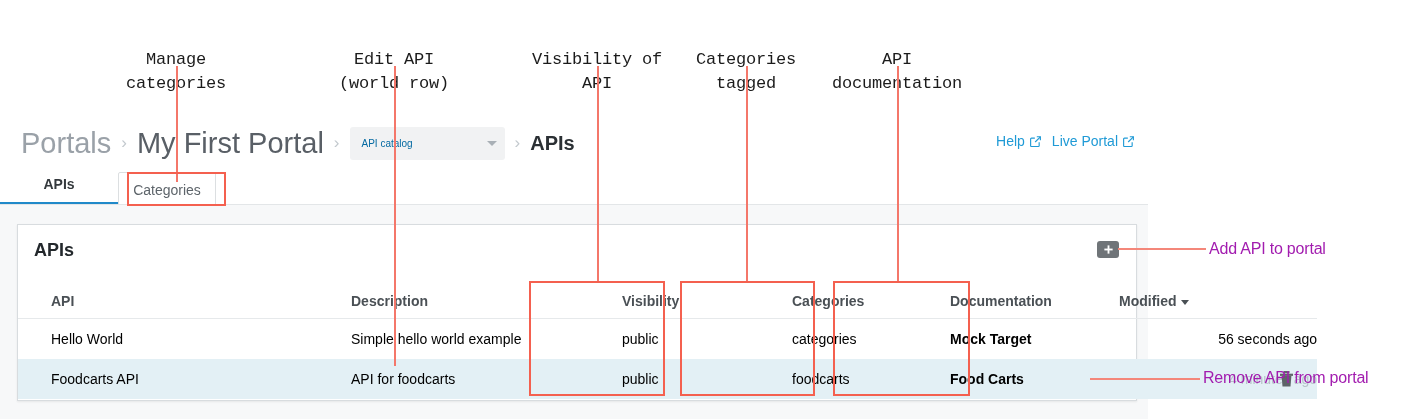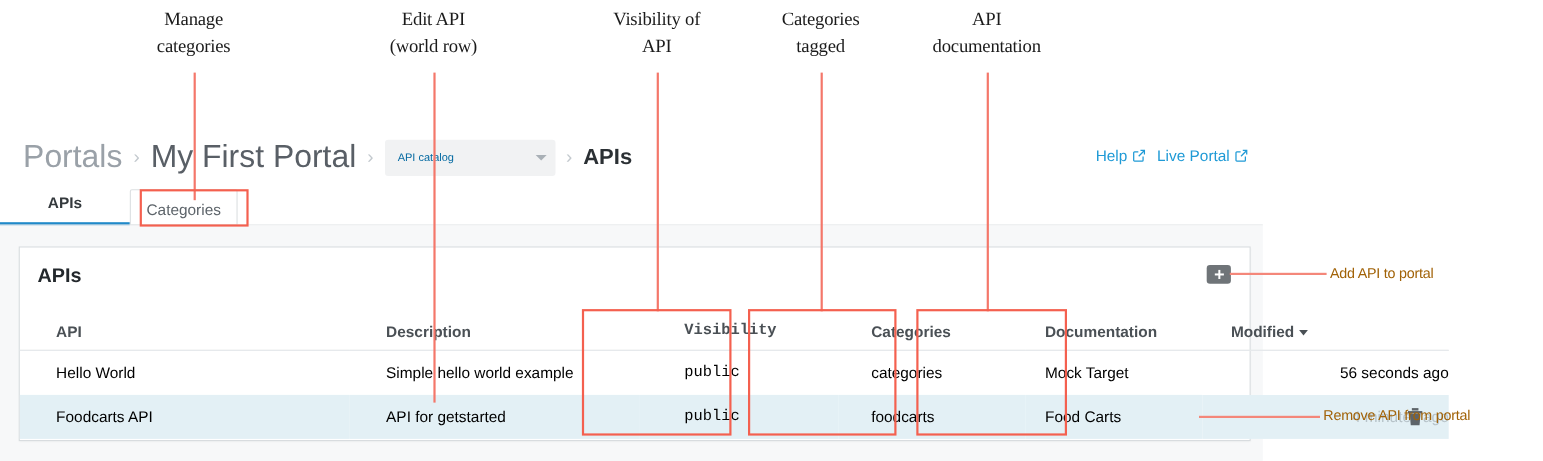--- a/index.html
+++ b/index.html
@@ -16,44 +16,45 @@
     -webkit-font-smoothing: antialiased;
   }
 
   
   .ann-label {
     position: absolute;
     color: #1b1b1b;
     font-size: 17px;
     line-height: 24px;
     text-align: center;
-    font-family: Liberation Serif, serif;
+    font-family: Liberation Mono, monospace;
     white-space: pre-line;
     letter-spacing: -0.2px;
+    margin-top: 42px;
   }
   .ann-vline {
     position: absolute;
     width: 2px;
     background: #f4776a;
   }
   .ann-hline {
     position: absolute;
     height: 2px;
     background: #f4877a;
   }
   .ann-box {
     position: absolute;
     border: 2px solid #f4604f;
     box-sizing: border-box;
     pointer-events: none;
   }
   .ann-side-label {
     position: absolute;
-    color: #a16207;
-    font-size: 13px;
+    color: #a21caf;
+    font-size: 16px;
     line-height: 22px;
     white-space: nowrap;
     letter-spacing: -0.2px;
   }
 
   
   .app {
     position: absolute;
     left: 0; top: 0;
     width: 1403px; height: 419px;
@@ -227,23 +228,23 @@
   table.apis td {
     font-size: 14px;
     color: #000000;
     padding: 12px 0 12px 0;
     vertical-align: middle;
   }
   tr.row-hl td { background: #e3f0f5; }
   tr.row-hl td.modified { color: #b7c3c9; }
   .col-api      { width: 267px; padding-left: 33px !important; }
   .col-desc     { width: 230px; padding-left: 33px !important; }
-  .col-vis      { width: 140px; padding-left: 41px !important; font-family: Liberation Mono, monospace; }
+  .col-vis      { width: 140px; padding-left: 41px !important; }
   .col-cat      { width: 140px; padding-left: 30px !important; }
-  .col-doc      { width: 143px; padding-left: 18px !important; }
+  .col-doc      { width: 143px; padding-left: 18px !important; font-weight: bold; }
   .col-mod      { width: 198px; padding-left: 26px !important; position: relative; text-align: right; }
   .sort-caret {
     display: inline-block;
     width: 0; height: 0;
     border-left: 4px solid transparent;
     border-right: 4px solid transparent;
     border-top: 5px solid #4a5055;
     margin-left: 4px;
     vertical-align: middle;
   }
@@ -332,21 +333,21 @@
         <tr>
           <td class="col-api">Hello World</td>
           <td class="col-desc">Simple hello world example</td>
           <td class="col-vis">public</td>
           <td class="col-cat">categories</td>
           <td class="col-doc">Mock Target</td>
           <td class="col-mod modified"><span>56 seconds ago</span></td>
         </tr>
         <tr class="row-hl">
           <td class="col-api">Foodcarts API</td>
-          <td class="col-desc">API for getstarted</td>
+          <td class="col-desc">API for foodcarts</td>
           <td class="col-vis">public</td>
           <td class="col-cat">foodcarts</td>
           <td class="col-doc">Food Carts</td>
           <td class="col-mod modified">
             <span>4 minutes ago</span>
             <span class="trash">
               <span>
                 <svg width="15" height="17" viewBox="0 0 15 17">
                   <rect x="4.5" y="0.5" width="6" height="2.2" fill="#5e6469"></rect>
                   <rect x="1" y="3.2" width="13" height="2.2" fill="#5e6469"></rect>

